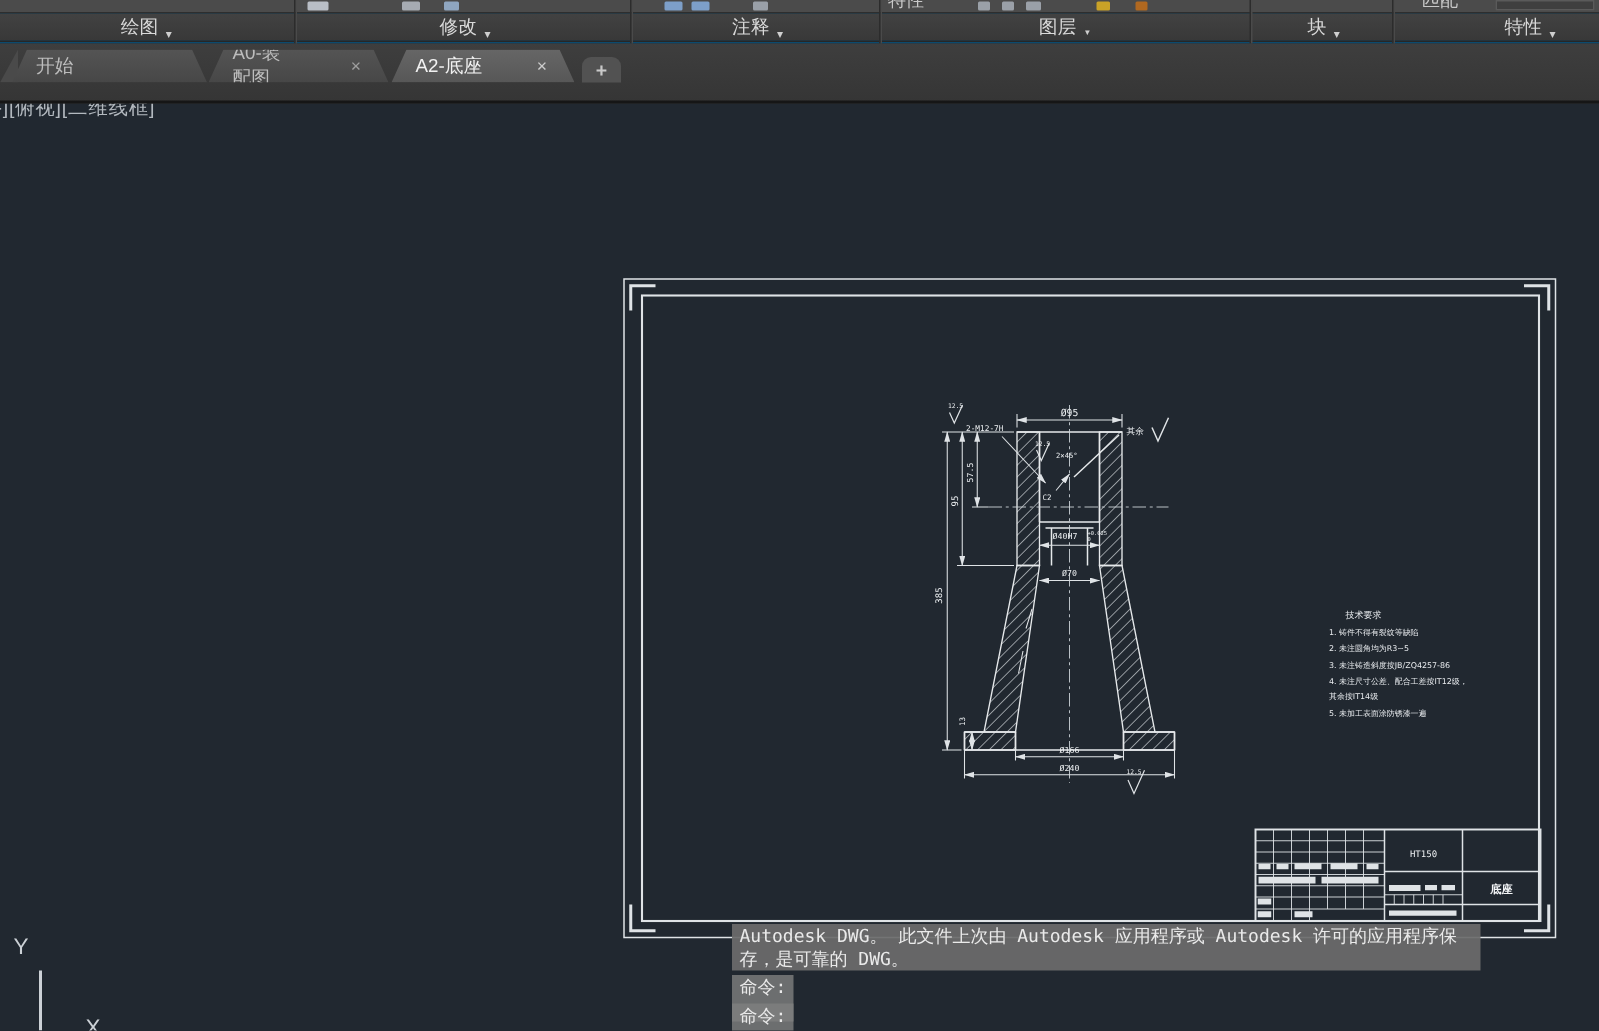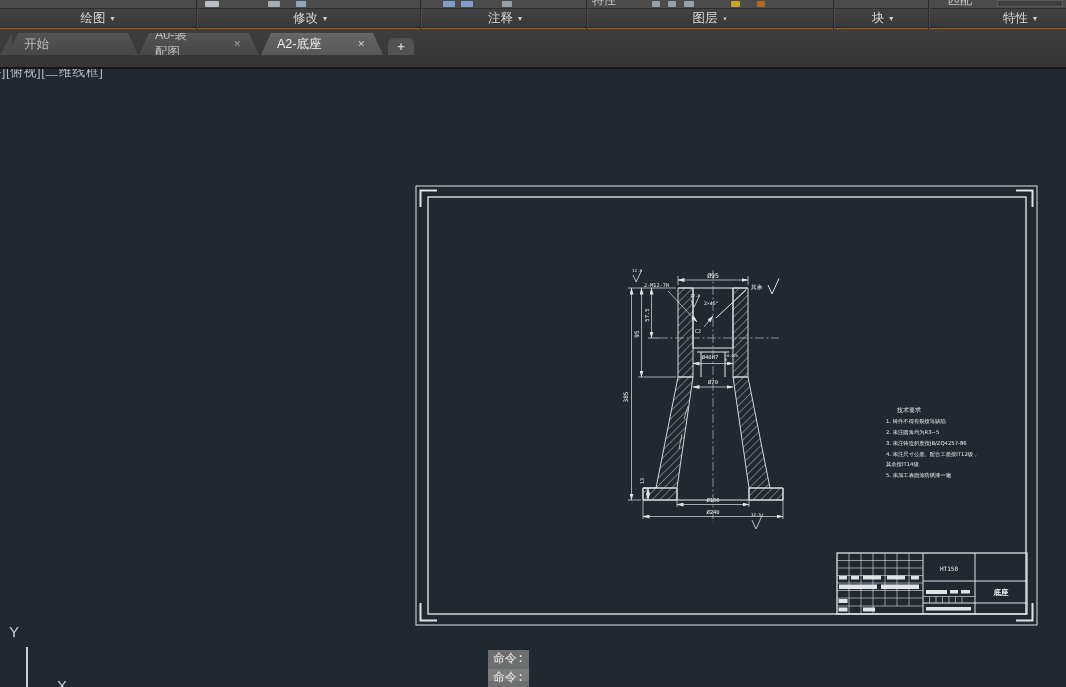--- a/index.html
+++ b/index.html
@@ -1,27 +1,27 @@
 <!DOCTYPE html>
 <html><head>
 <meta charset="utf-8">
 <style>
   html,body{margin:0;padding:0;width:1066px;height:687px;overflow:hidden;
     font-family:"Liberation Sans","DejaVu Sans",sans-serif;background:#212830;position:relative;}
   #stage{position:absolute;inset:0;width:1066px;height:687px;background:#212830;}
 
   
-  .ribbon{position:absolute;left:0;top:0;width:1066px;height:29px;background:#a16207;}
+  .ribbon{position:absolute;left:0;top:0;width:1066px;height:29px;background:#0c4a6e;}
   .ribbon-strip{position:absolute;left:0;top:0;width:1066px;height:8px;background:#4b4b4b;overflow:hidden;}
   .ribbon-row{position:absolute;left:0;top:8px;width:1066px;height:20px;background:linear-gradient(#424242,#383838);border-top:1px solid #2e2e2e;border-bottom:1px solid #262626;box-sizing:border-box;}
   .frag{position:absolute;top:1px;height:6px;border-radius:1px;}
   .frag-label{position:absolute;top:-7px;font-size:12px;color:#c9c9c9;line-height:14px;}
   .combo-frag{position:absolute;top:0;height:7px;background:#3f3f3f;border:1px solid #5a5a5a;box-sizing:border-box;}
   .rsep{position:absolute;top:0;width:1px;height:29px;background:#2c2c2c;box-shadow:1px 0 0 #4a4a4a;}
-  .panel{position:absolute;top:9px;height:18px;display:flex;align-items:center;justify-content:center;gap:5px;color:#d9d9d9;font-size:12.5px;cursor:default;}
+  .panel{position:absolute;top:9px;height:18px;display:flex;align-items:flex-end;justify-content:center;gap:5px;color:#d9d9d9;font-size:12.5px;cursor:default;}
   .panel .arr{font-size:8px;color:#cfcfcf;}
 
   
   .tabbar{position:absolute;left:0;top:29px;width:1066px;height:40px;background:linear-gradient(#3e3e3e,#353535);}
   .tabbar:after{content:"";position:absolute;left:0;bottom:0;width:100%;height:2px;background:#161616;}
   .tab{position:absolute;top:4px;height:22px;display:flex;align-items:center;color:#bdbdbd;font-size:12.5px;
     background:linear-gradient(#545454,#474747);clip-path:polygon(10px 0,calc(100% - 10px) 0,100% 100%,0 100%);padding:0 18px 0 16px;box-sizing:border-box;}
   .tab.active{background:linear-gradient(#666,#575757);color:#f1f1f1;z-index:2;}
   .tab .x{margin-left:auto;font-size:9px;color:#9f9f9f;padding-left:26px;}
   .tab.active .x{color:#cdcdcd;}
@@ -271,16 +271,17 @@
     </div>
     <div class="tab active" style="left:261px;width:122px;text-align:right;">
       <span>A2-底座</span>
       <span class="x">✕</span>
     </div>
     <div class="plus-tab" style="left:388px;">
       <span>+</span>
     </div>
   </div>
 
+  <div class="cmd cmd-history">Autodesk DWG。  此文件上次由 Autodesk 应用程序或 Autodesk 许可的应用程序保存，是可靠的 DWG。</div>
   <div class="cmd cmd-prompt" style="top:650px;">命令:</div>
   <div class="cmd cmd-prompt" style="top:669px;">命令:</div>
 
 </div>
 
 </body></html>

